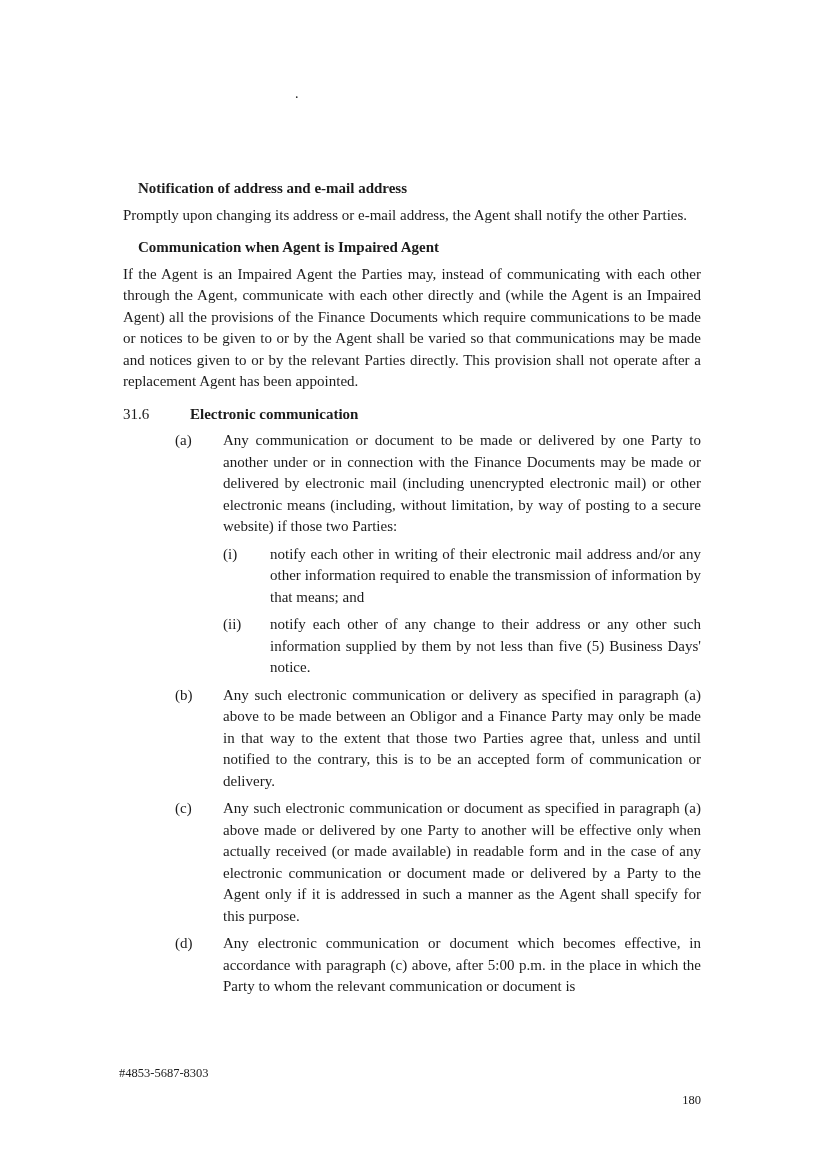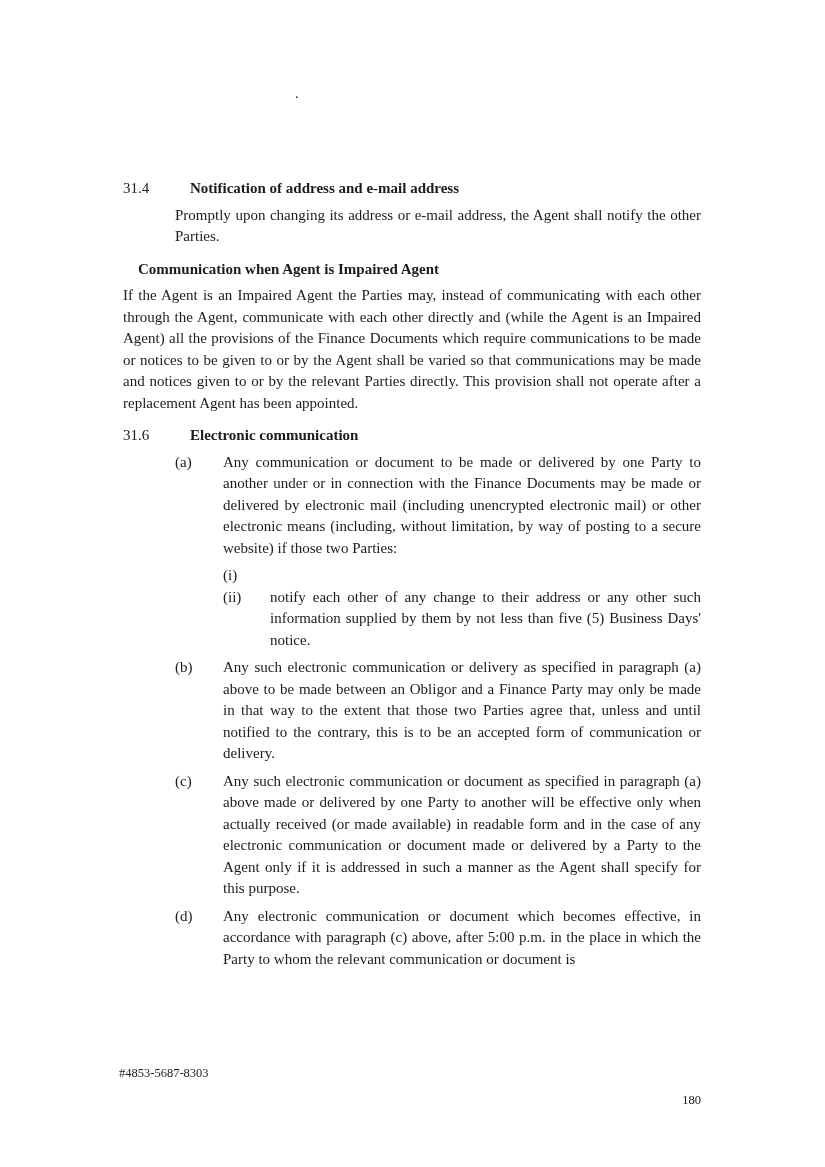--- a/index.html
+++ b/index.html
@@ -45,21 +45,20 @@
 </head>
 <body>
 
 <div class="page">
 
   <span class="stray-dot">.</span>
 
   <main class="content">
 
     <div class="sec">
-      <div class="sec-num">31.4</div>
       <div class="sec-body">
         <h2 class="sec-heading">Notification of address and e-mail address</h2>
         <p class="para">Promptly upon changing its address or e-mail address, the Agent shall notify the other Parties.</p>
       </div>
     </div>
 
     <div class="sec">
       <div class="sec-body">
         <h2 class="sec-heading">Communication when Agent is Impaired Agent</h2>
         <p class="para">If the Agent is an Impaired Agent the Parties may, instead of communicating with each other through the Agent, communicate with each other directly and (while the Agent is an Impaired Agent) all the provisions of the Finance Documents which require communications to be made or notices to be given to or by the Agent shall be varied so that communications may be made and notices given to or by the relevant Parties directly. This provision shall not operate after a replacement Agent has been appointed.</p>
@@ -71,20 +70,21 @@
       <div class="sec-body">
         <h2 class="sec-heading">Electronic communication</h2>
 
         <div class="sub">
           <div class="sub-label">(a)</div>
           <div class="sub-body">
             <p class="para">Any communication or document to be made or delivered by one Party to another under or in connection with the Finance Documents may be made or delivered by electronic mail (including unencrypted electronic mail) or other electronic means (including, without limitation, by way of posting to a secure website) if those two Parties:</p>
 
             <div class="subsub">
               <div class="subsub-label">(i)</div>
+              <p class="para">notify each other in writing of their electronic mail address and/or any other information required to enable the transmission of information by that means; and</p>
             </div>
 
             <div class="subsub">
               <div class="subsub-label">(ii)</div>
               <p class="para">notify each other of any change to their address or any other such information supplied by them by not less than five (5) Business Days' notice.</p>
             </div>
           </div>
         </div>
 
         <div class="sub">

